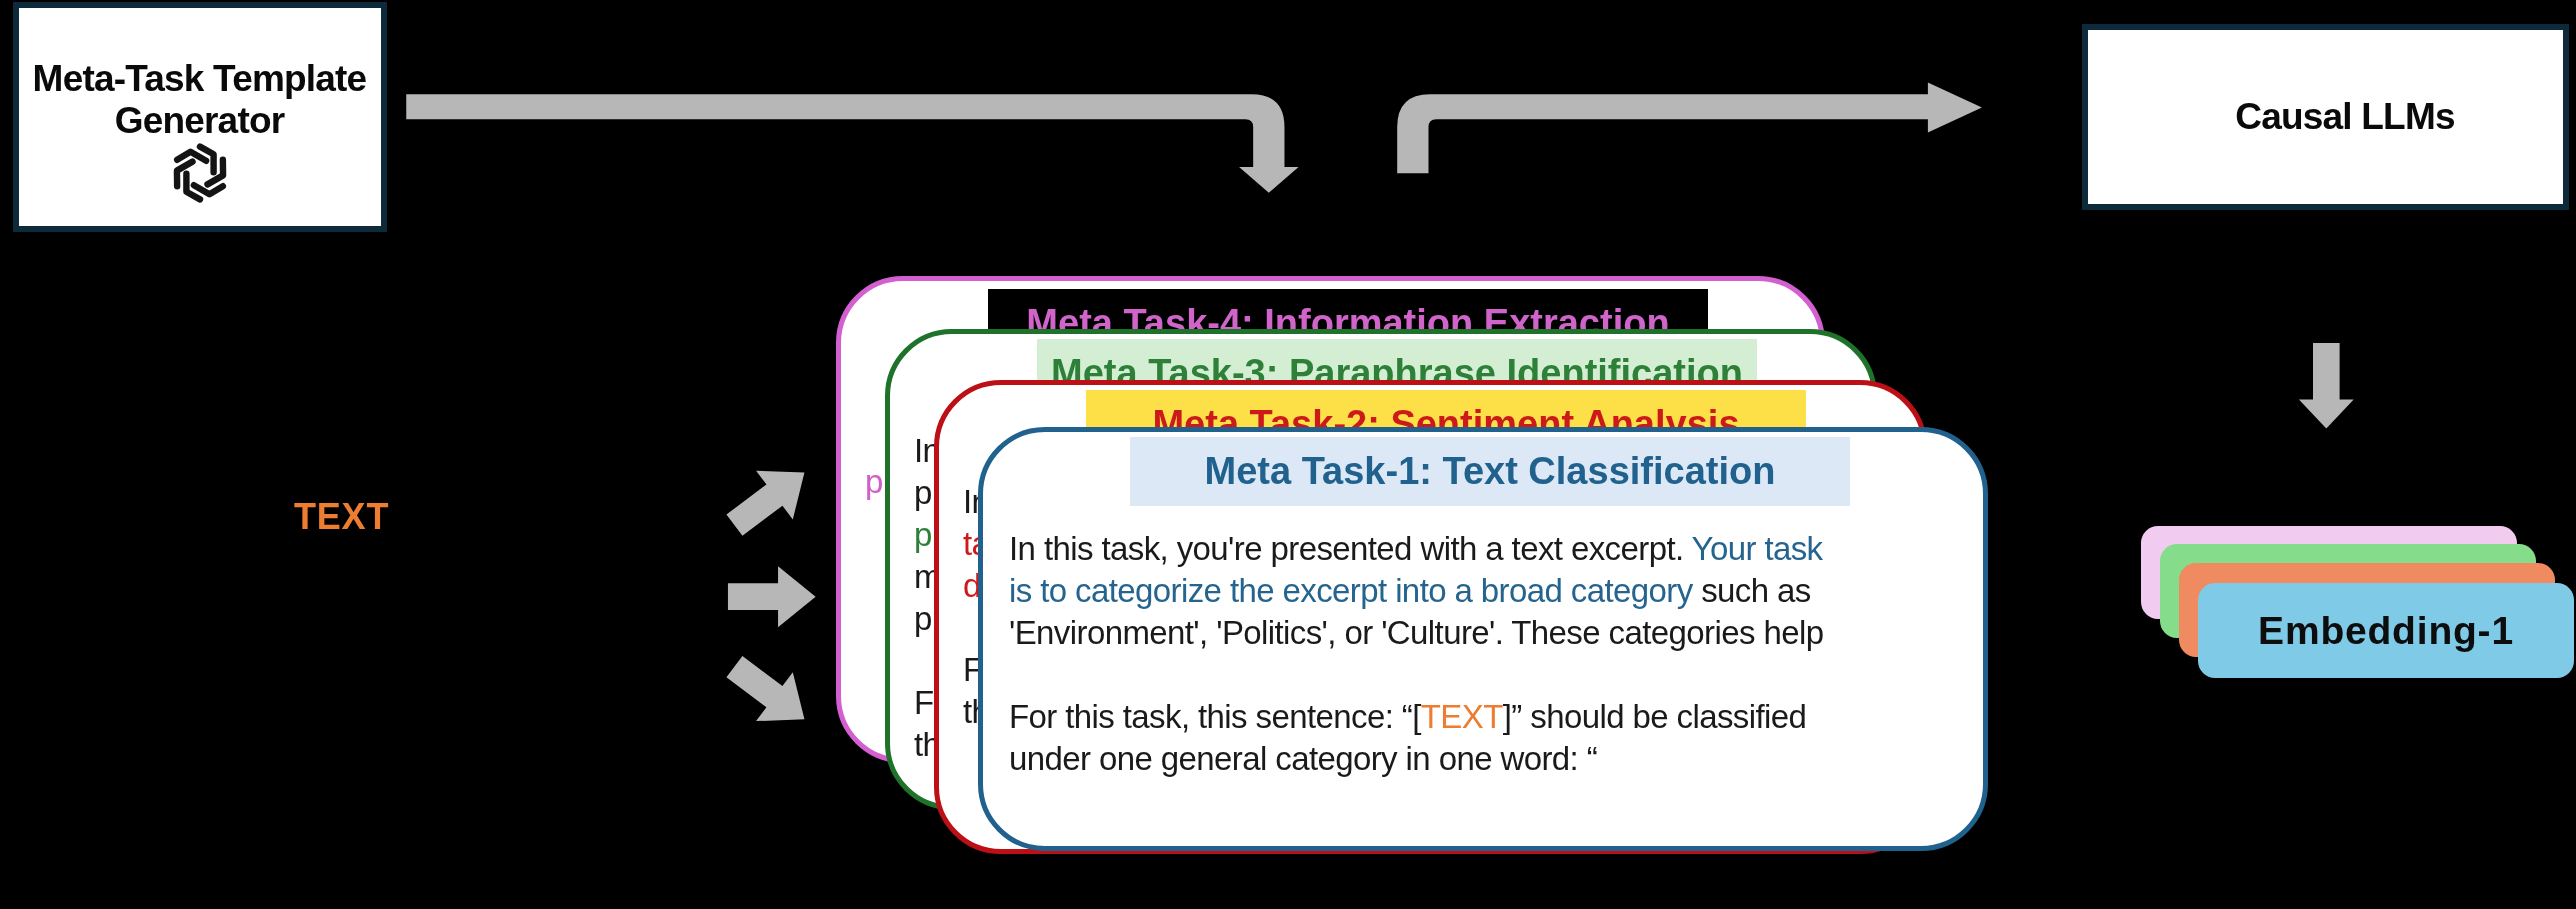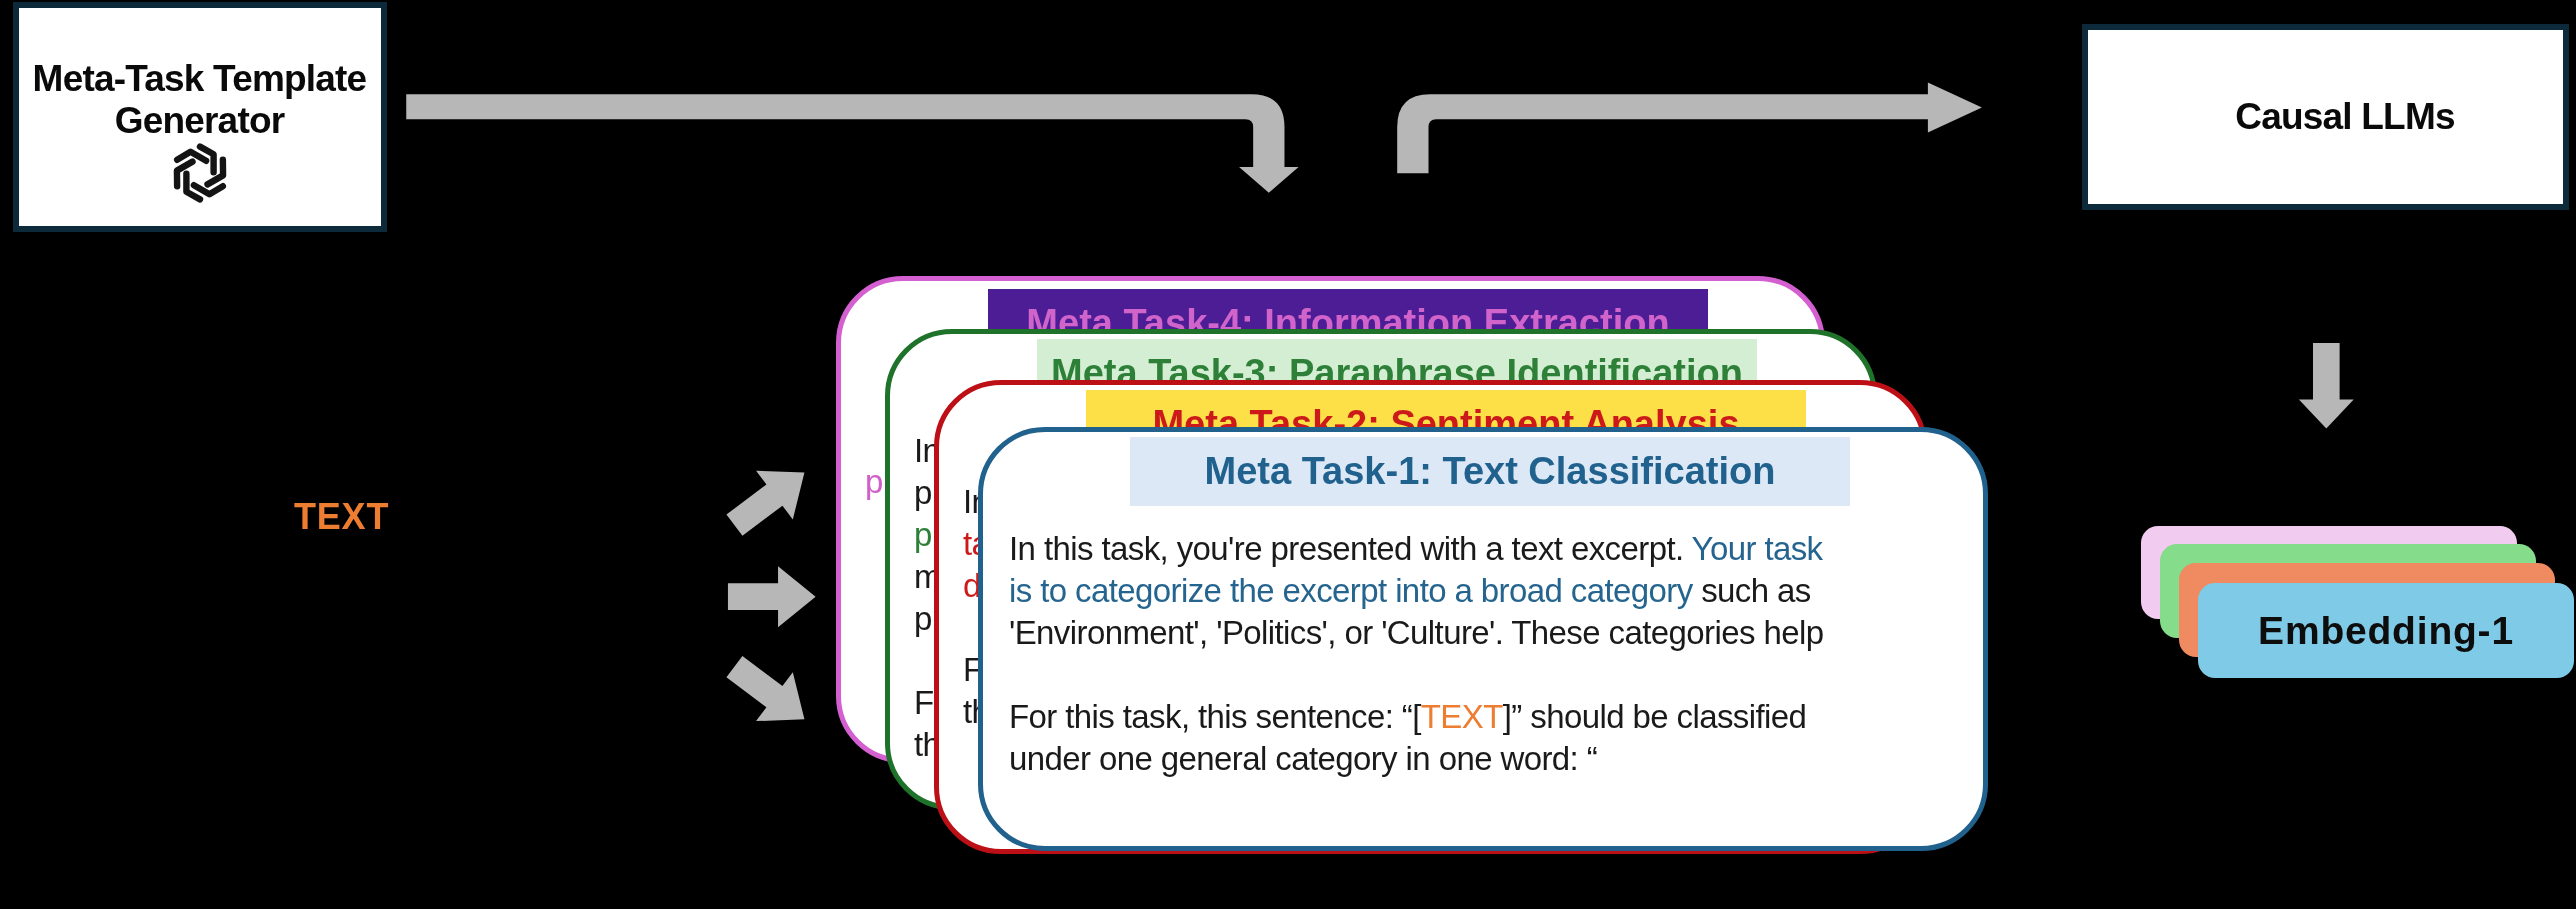--- a/index.html
+++ b/index.html
@@ -91,21 +91,21 @@
     </svg>
   </div>
 
   <div class="wbox" id="causal-box">
     <div class="causal-title">Causal LLMs</div>
   </div>
 
   <div id="text-input-label" class="seg-orange">TEXT</div>
 
   <div class="mcard card-4" style="border-color: rgb(212, 95, 208);">
-    <div class="card-banner" style="background: #4c1d95;">
+    <div class="card-banner" style="background: #000000;">
       <span class="banner-title" style="color: rgb(209, 100, 203);">Meta Task-4: Information Extraction</span>
     </div>
     <div class="card-body">
         <div class="tl">&nbsp;</div>
         <div class="tl">&nbsp;</div>
         <div class="tl"><span class="seg-magenta">p</span></div>
       </div>
   </div>
   <div class="mcard card-3" style="border-color: rgb(30, 114, 42);">
     <div class="card-banner" style="background: rgb(212, 238, 212);">

